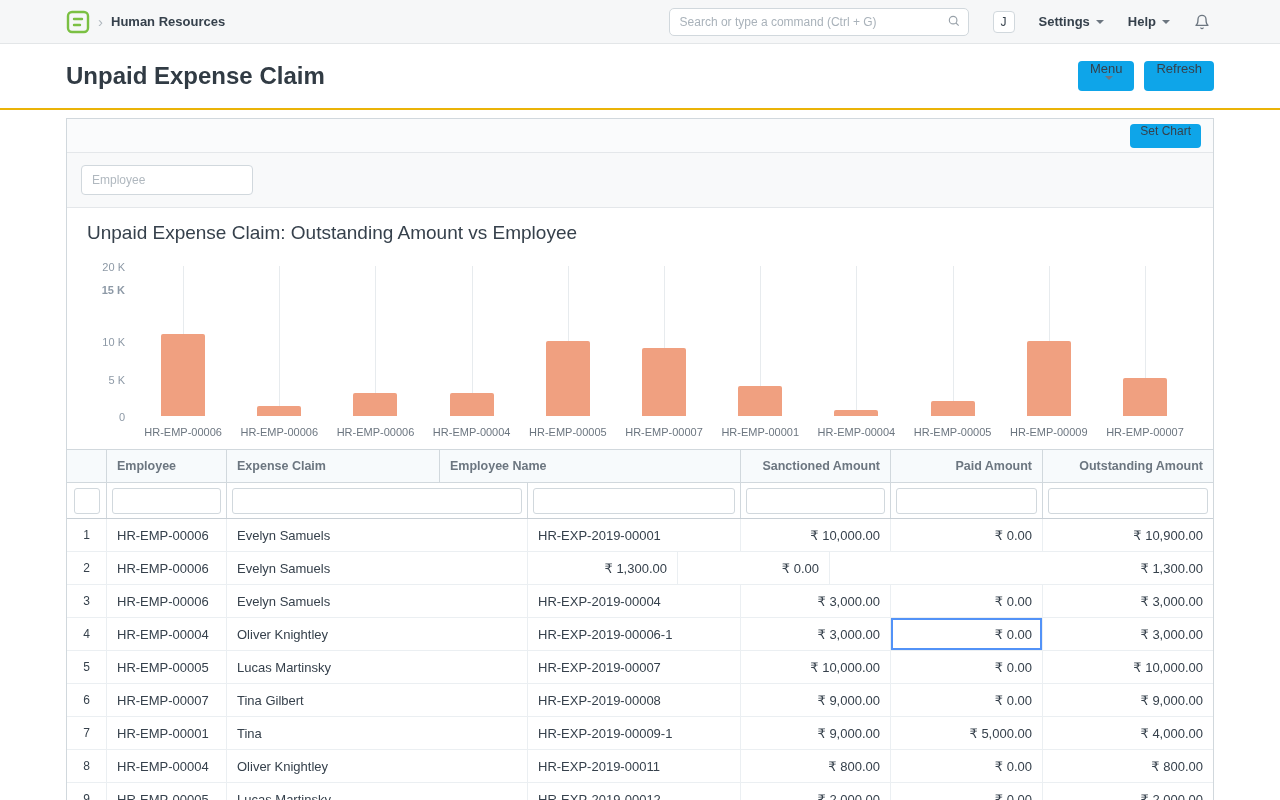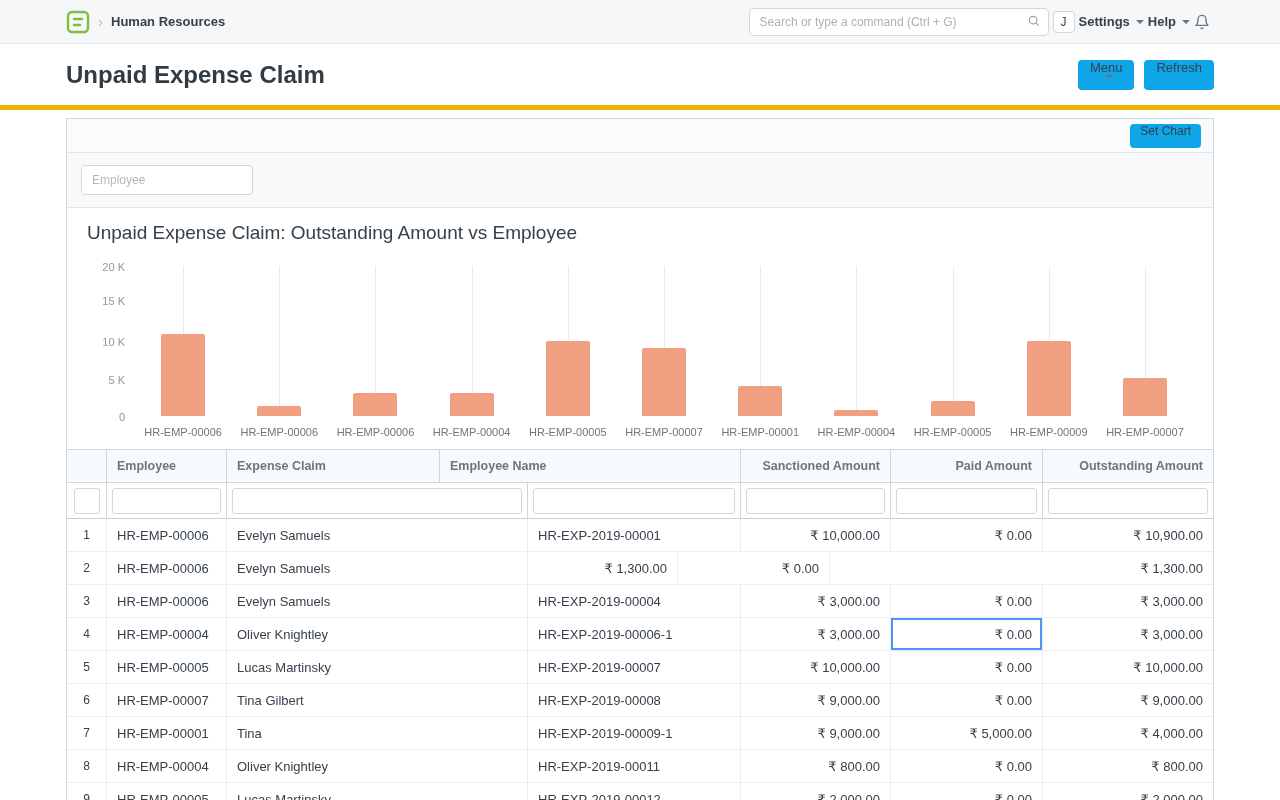--- a/index.html
+++ b/index.html
@@ -5,36 +5,36 @@
   * { margin:0; padding:0; box-sizing:border-box; }
   html,body { width:1280px; height:800px; overflow:hidden; }
   body { font-family:"Liberation Sans","DejaVu Sans",sans-serif; background:#fff; color:#36414c; font-size:13px; }
 
   
   .navbar { height:44px; background:#f6f7f8; border-bottom:1px solid #e3e6e8;
             display:flex; align-items:center; justify-content:space-between; padding:0 70px 0 66px; }
   .nav-left { display:flex; align-items:center; gap:8px; }
   .crumb-sep { color:#b0b8bf; font-size:15px; line-height:1; }
   .crumb { font-weight:600; color:#36414c; font-size:13px; }
-  .nav-right { display:flex; align-items:center; gap:4px; }
+  .nav-right { display:flex; align-items:center; gap:24px; }
   .search-wrap { position:relative; }
   .search-input { width:300px; height:28px; border:1px solid #d1d8dd; border-radius:5px;
                   background:#fff; padding:0 30px 0 10px; font-size:12px; color:#36414c; outline:none;
                   font-family:inherit; }
   .search-input::placeholder { color:#a9b2ba; }
   .search-icon { position:absolute; right:8px; top:6px; }
   .avatar-box { width:22px; height:22px; border:1px solid #d1d8dd; border-radius:4px; background:#fff;
                 display:flex; align-items:center; justify-content:center; font-size:12px; color:#36414c; cursor:pointer; }
   .nav-item { font-weight:600; font-size:13px; color:#36414c; cursor:pointer; display:flex; align-items:center; }
   .caret { display:inline-block; width:0; height:0; border-left:4px solid transparent;
            border-right:4px solid transparent; border-top:4px solid #6c7680; margin-left:6px; }
   .bell { display:flex; align-items:center; cursor:pointer; }
 
   
-  .page-head { height:66px; background:#fff; border-bottom:5px solid #eab308;
+  .page-head { height:66px; background:#fff; border-bottom:2px solid #eab308;
                display:flex; align-items:center; justify-content:space-between; padding:0 66px; }
   .page-title { font-size:24px; font-weight:600; color:#313b44; }
   .head-actions { display:flex; gap:10px; }
   .btn { background:#0ea5e9; border:none; border-radius:4px; height:30px; padding:0 12px;
          font-size:13px; color:#36414c; font-family:inherit; cursor:pointer; display:flex; align-items:center;flex-direction:column; }
   .btn-sm { height:24px; padding:0 10px; font-size:12px; }
 
   
   .report { margin:8px 66px 0; border:1px solid #d1d8dd; border-bottom:none; }
   .report-toolbar { height:34px; background:#fafbfc; border-bottom:1px solid #e4e7ea;
@@ -148,21 +148,21 @@
 
   <div class="filter-section">
     <input class="filter-input" type="text" placeholder="Employee" style="">
   </div>
 
   <div class="chart-section">
     <div class="chart-title">Unpaid Expense Claim: Outstanding Amount vs Employee</div>
     <div class="chart-wrap">
       <div class="chart-y-axis">
           <div class="ytick" style="top: -5px;">20 K</div>
-          <div class="ytick" style="top: 29px;">15 K</div>
+          <div class="ytick" style="top: 18px; font-weight: bold;">15 K</div>
           <div class="ytick" style="top: 70px;">10 K</div>
           <div class="ytick" style="top: 107.5px;">5 K</div>
           <div class="ytick" style="top: 145px;">0</div>
         </div>
       <div class="chart-plot">
           <div class="chart-col">
             <div class="gridline"></div>
             <div class="bar" style="height:82px;background:#f0a080"></div>
             <div class="xlabel">HR-EMP-00006</div>
           </div>

